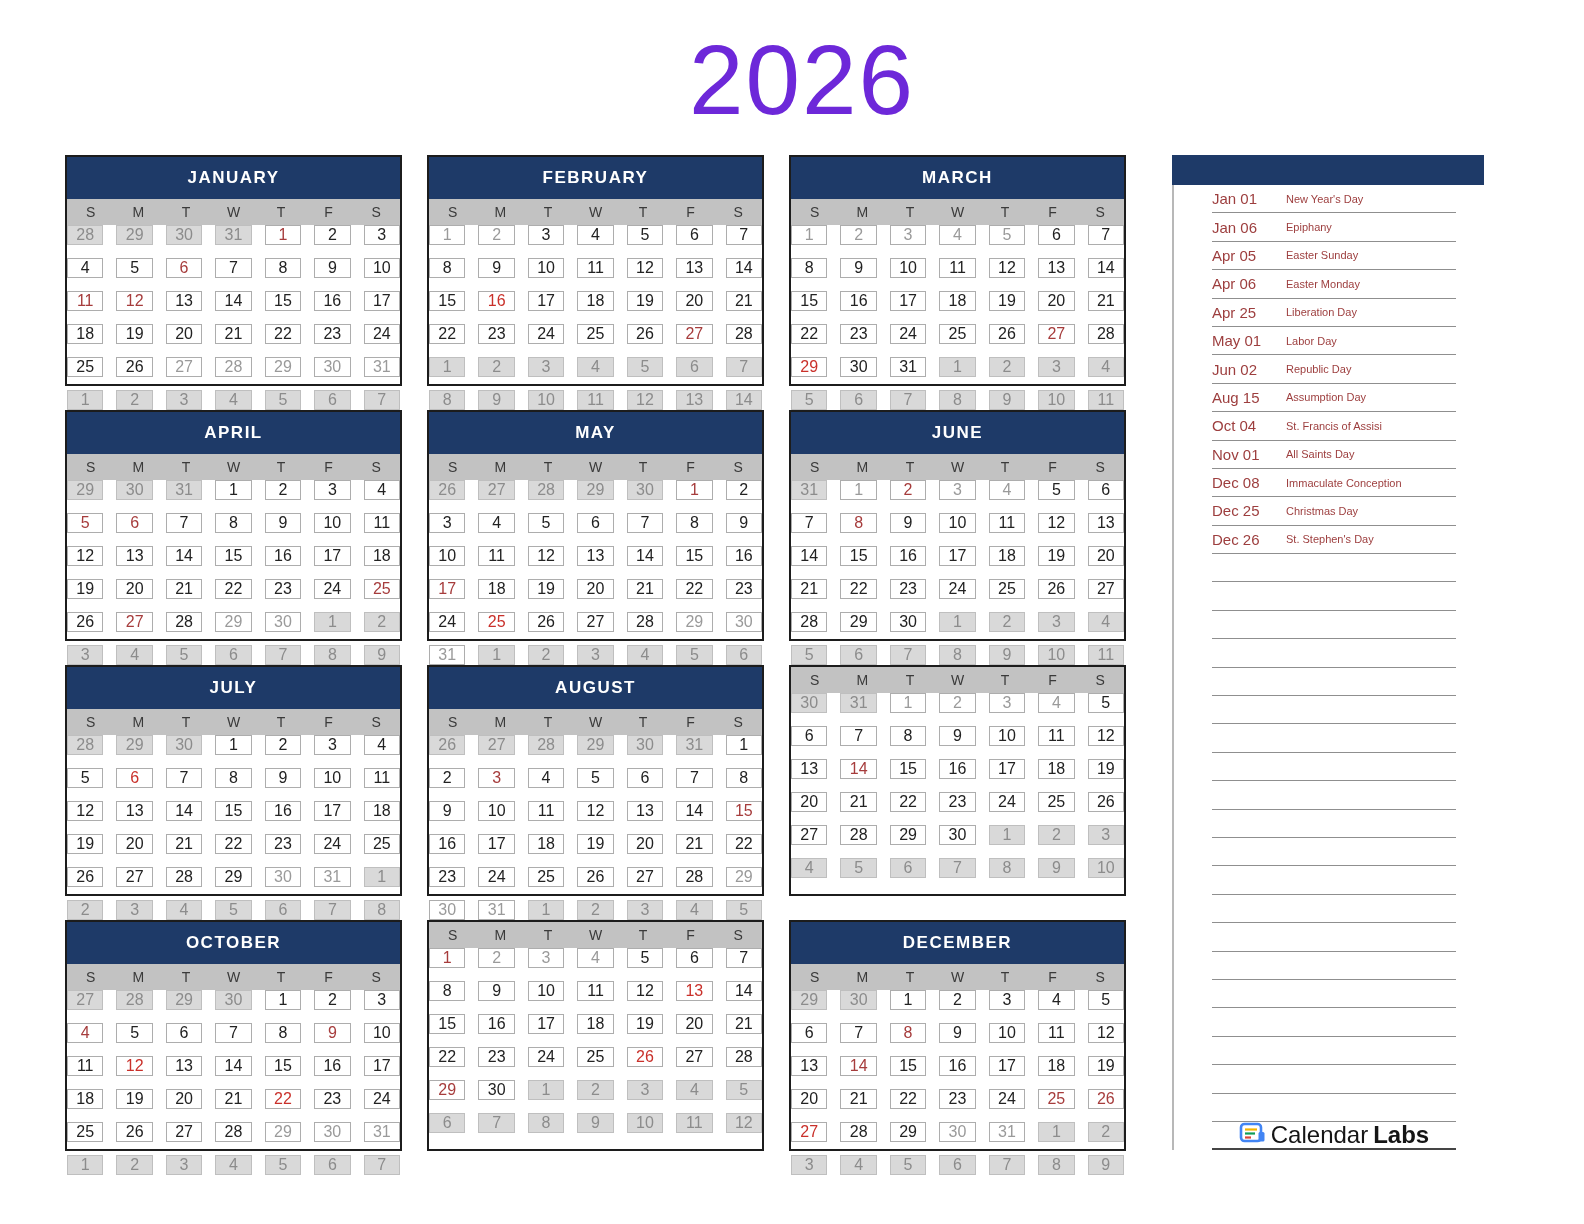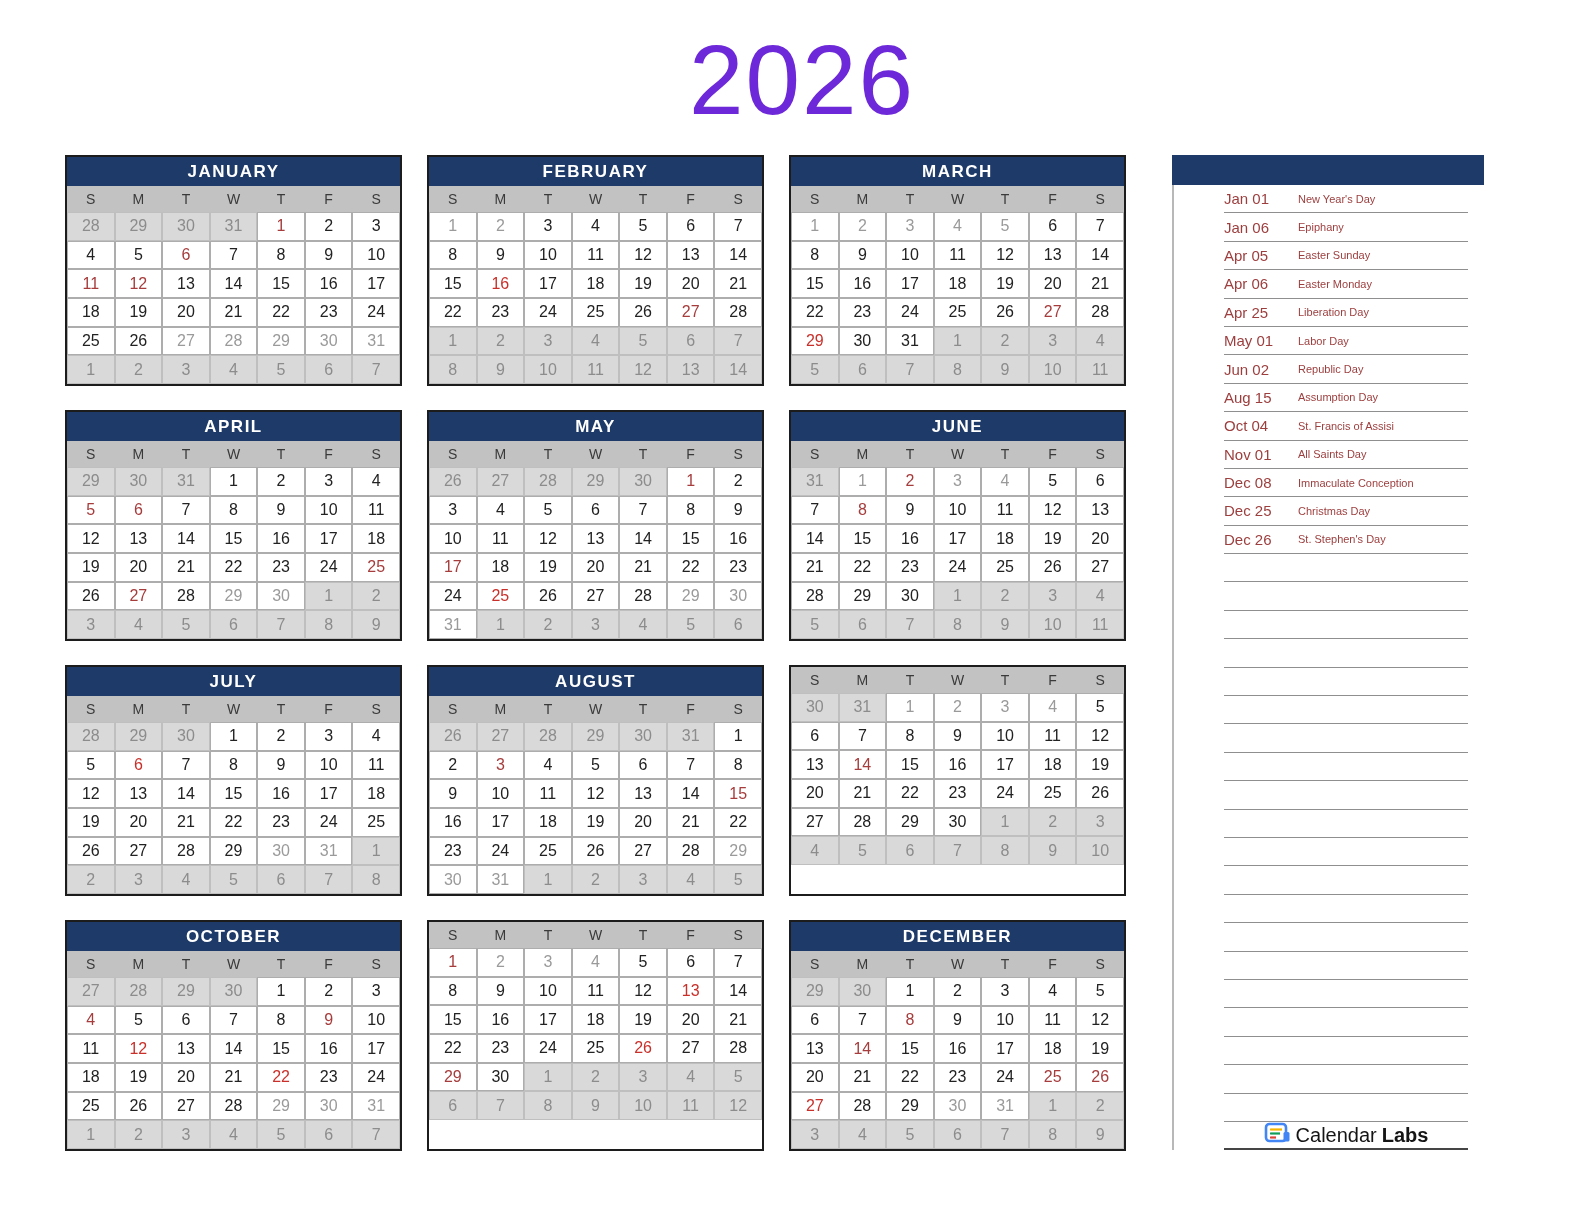--- a/index.html
+++ b/index.html
@@ -8,46 +8,46 @@
 
   .year { position:absolute; top:14px; left:0; width:100%; margin:10px;
           text-align:center; font-size:98px; font-weight:400; color:#6d28d9;
           letter-spacing:2px; }
 
   .months { position:absolute; left:65px; top:155px; display:grid;
             grid-template-columns:repeat(3,337px); column-gap:25px; row-gap:24px; }
 
   .month { width:337px; height:231px; border:2px solid #1c1c1c;
            box-sizing:border-box; background:#ffffff; }
-  .m-head { height:29px; background:#1e3a68; color:#ffffff; font-weight:700;
+  .m-head { height:42px; background:#1e3a68; color:#ffffff; font-weight:700;
             font-size:17px; letter-spacing:1.5px;
             display:flex; align-items:center; justify-content:center; }
   .m-weekdays { height:26px; background:#c2c2c2; display:grid;
                 grid-template-columns:repeat(7,1fr); }
   .m-weekdays span { display:flex; align-items:center; justify-content:center;
                      font-size:14px; color:#3a3a3a; }
   .m-days { display:grid; grid-template-columns:repeat(7,1fr); grid-auto-rows:1fr;
-            gap:0; padding:0; height:calc(100% - 55px); box-sizing:border-box; }
+            gap:13px; padding:0; height:calc(100% - 55px); box-sizing:border-box; }
   .cell { border:1px solid #adadad; display:flex; align-items:center;
           justify-content:center; font-size:16px; color:#222222; background:#ffffff; }
   .cell.g { background:#d9d9d9; color:#8c8c8c; border-color:#bfbfbf; }
   .cell.d { color:#9a9a9a; }
   .cell.r { color:#a63c3c; }
   .cell.R { color:#c9302a; }
 
   .panel { position:absolute; left:1172px; top:155px; width:312px; }
   .panel-bar { height:30px; background:#1e3a68; }
-  .panel-body { border-left:2px solid #b8b8b8; padding-left:50px; }
+  .panel-body { border-left:2px solid #b8b8b8; padding-left:38px; }
   .h-row { width:244px; height:28.4px; border-bottom:1px solid #8f8f8f;
            display:flex; align-items:center; overflow:hidden; white-space:nowrap;
            box-sizing:border-box; }
   .h-date { width:74px; flex:none; font-size:15px; color:#9d3e3e; }
   .h-name { font-size:11px; color:#9d3e3e; }
   .h-row.logo-row { border-bottom:2px solid #454545; justify-content:center; }
-  .logo { display:flex; align-items:center; gap:5px; font-size:20px; color:#151515; }
+  .logo { display:flex; align-items:center; gap:5px; font-size:24px; color:#151515; }
   .logo .bold { font-weight:700; }
 </style>
 </head>
 <body>
 
 <div class="page">
   <h1 class="year">2026</h1>
   <div class="months" id="months">
       <div class="month">
         <div class="m-head">JANUARY</div>

